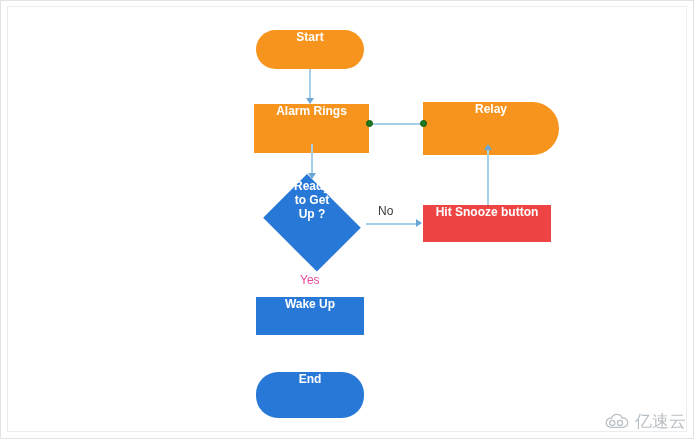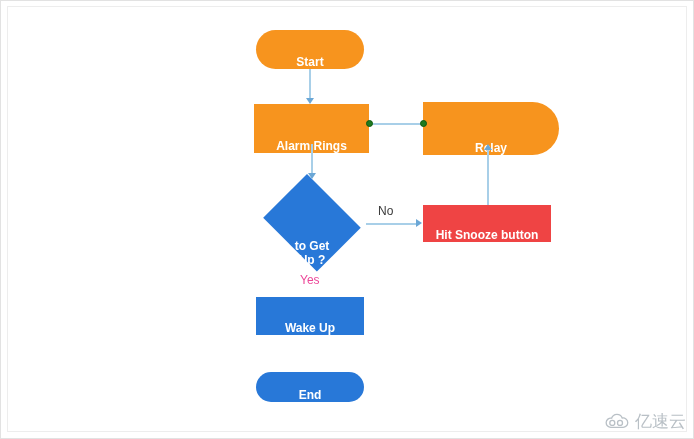--- a/index.html
+++ b/index.html
@@ -27,21 +27,21 @@
     right: 6px;
     bottom: 6px;
     border: 1px solid #ededed;
     box-sizing: border-box;
     pointer-events: none;
   }
 
   .node {
     position: absolute;
     display: flex;
-    align-items: flex-end;
+    align-items: flex-start;
     justify-content: center;
     text-align: center;
     color: #ffffff;
     font-weight: bold;
     box-sizing: border-box;
     line-height: 1.18;
     user-select: none;
   }
 
   
@@ -150,34 +150,35 @@
     <span class="node-label">Alarm Rings</span>
   </div>
 
   <div class="node shape-delay" id="node-relay" style="left: 422px; top: 101px; width: 136px; height: 53px; font-size: 12px; background: rgb(247, 148, 30);">
     <span class="node-label">Relay</span>
   </div>
 
   <div class="node shape-decision" id="node-ready" style="left: 257px; top: 178px; width: 108px; height: 88px; font-size: 12px;">
     <div class="diamond-bg" style="background: rgb(40, 120, 216);"></div>
     <span class="node-label diamond-label">
+        <div>Ready</div>
         <div>to Get</div>
         <div>Up ?</div>
       </span>
   </div>
 
   <div class="node shape-process" id="node-snooze" style="left: 422px; top: 204px; width: 128px; height: 37px; font-size: 12px; background: #ef4444;">
     <span class="node-label">Hit Snooze button</span>
   </div>
 
   <div class="node shape-process" id="node-wake" style="left: 255px; top: 296px; width: 108px; height: 38px; font-size: 12px; background: rgb(40, 120, 216);">
     <span class="node-label">Wake Up</span>
   </div>
 
-  <div class="node shape-terminator" id="node-end" style="left: 255px; top: 371px; width: 108px; height: 30px; font-size: 12px; background: rgb(40, 120, 216);">
+  <div class="node shape-terminator" id="node-end" style="left: 255px; top: 371px; width: 108px; height: 46px; font-size: 12px; background: rgb(40, 120, 216);">
     <span class="node-label">End</span>
   </div>
 
   <div class="conn conn-v" style="left: 308px; top: 68px; height: 30px; background: rgb(168, 207, 232);"></div>
   <div class="arrow arrow-down" style="left:305px; top:97px;"></div>
 
   <div class="conn conn-h" style="left: 368px; top: 122px; width: 54px; background: rgb(168, 207, 232);"></div>
   <div class="endpoint" style="left: 365px; top: 119px; background: rgb(31, 122, 31);"></div>
   <div class="endpoint" style="left: 419px; top: 119px; background: rgb(31, 122, 31);"></div>
 

